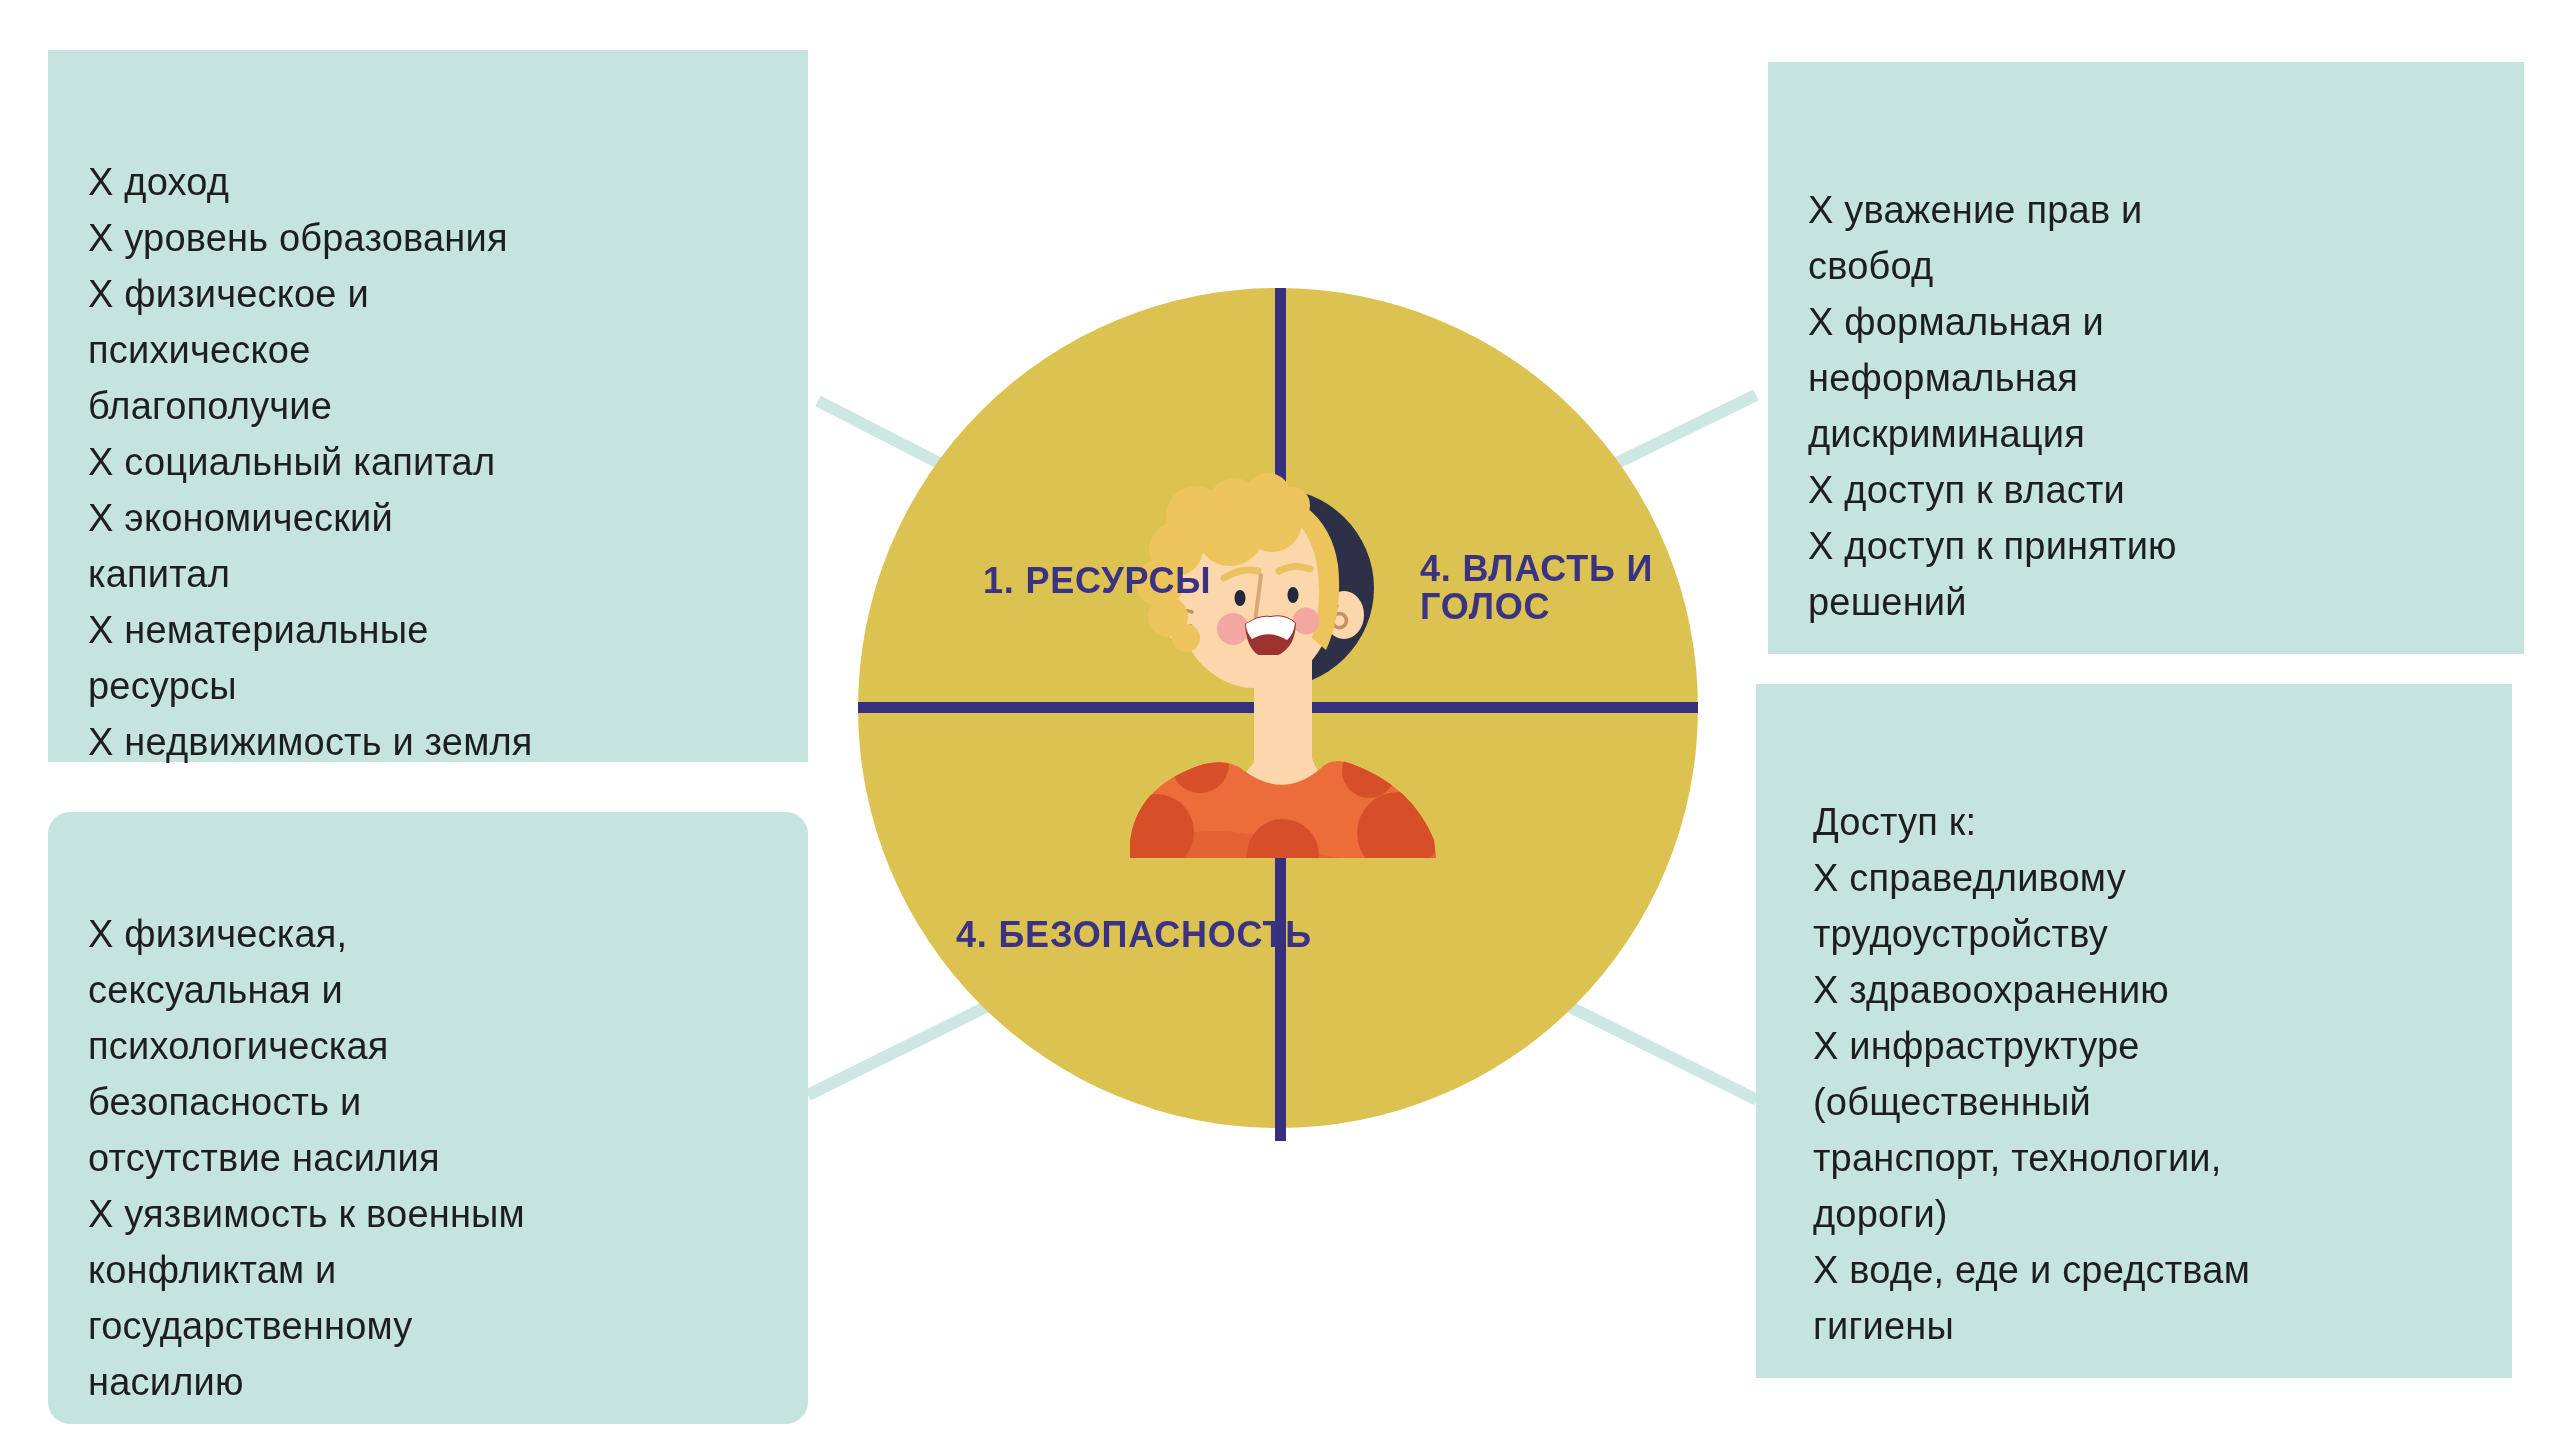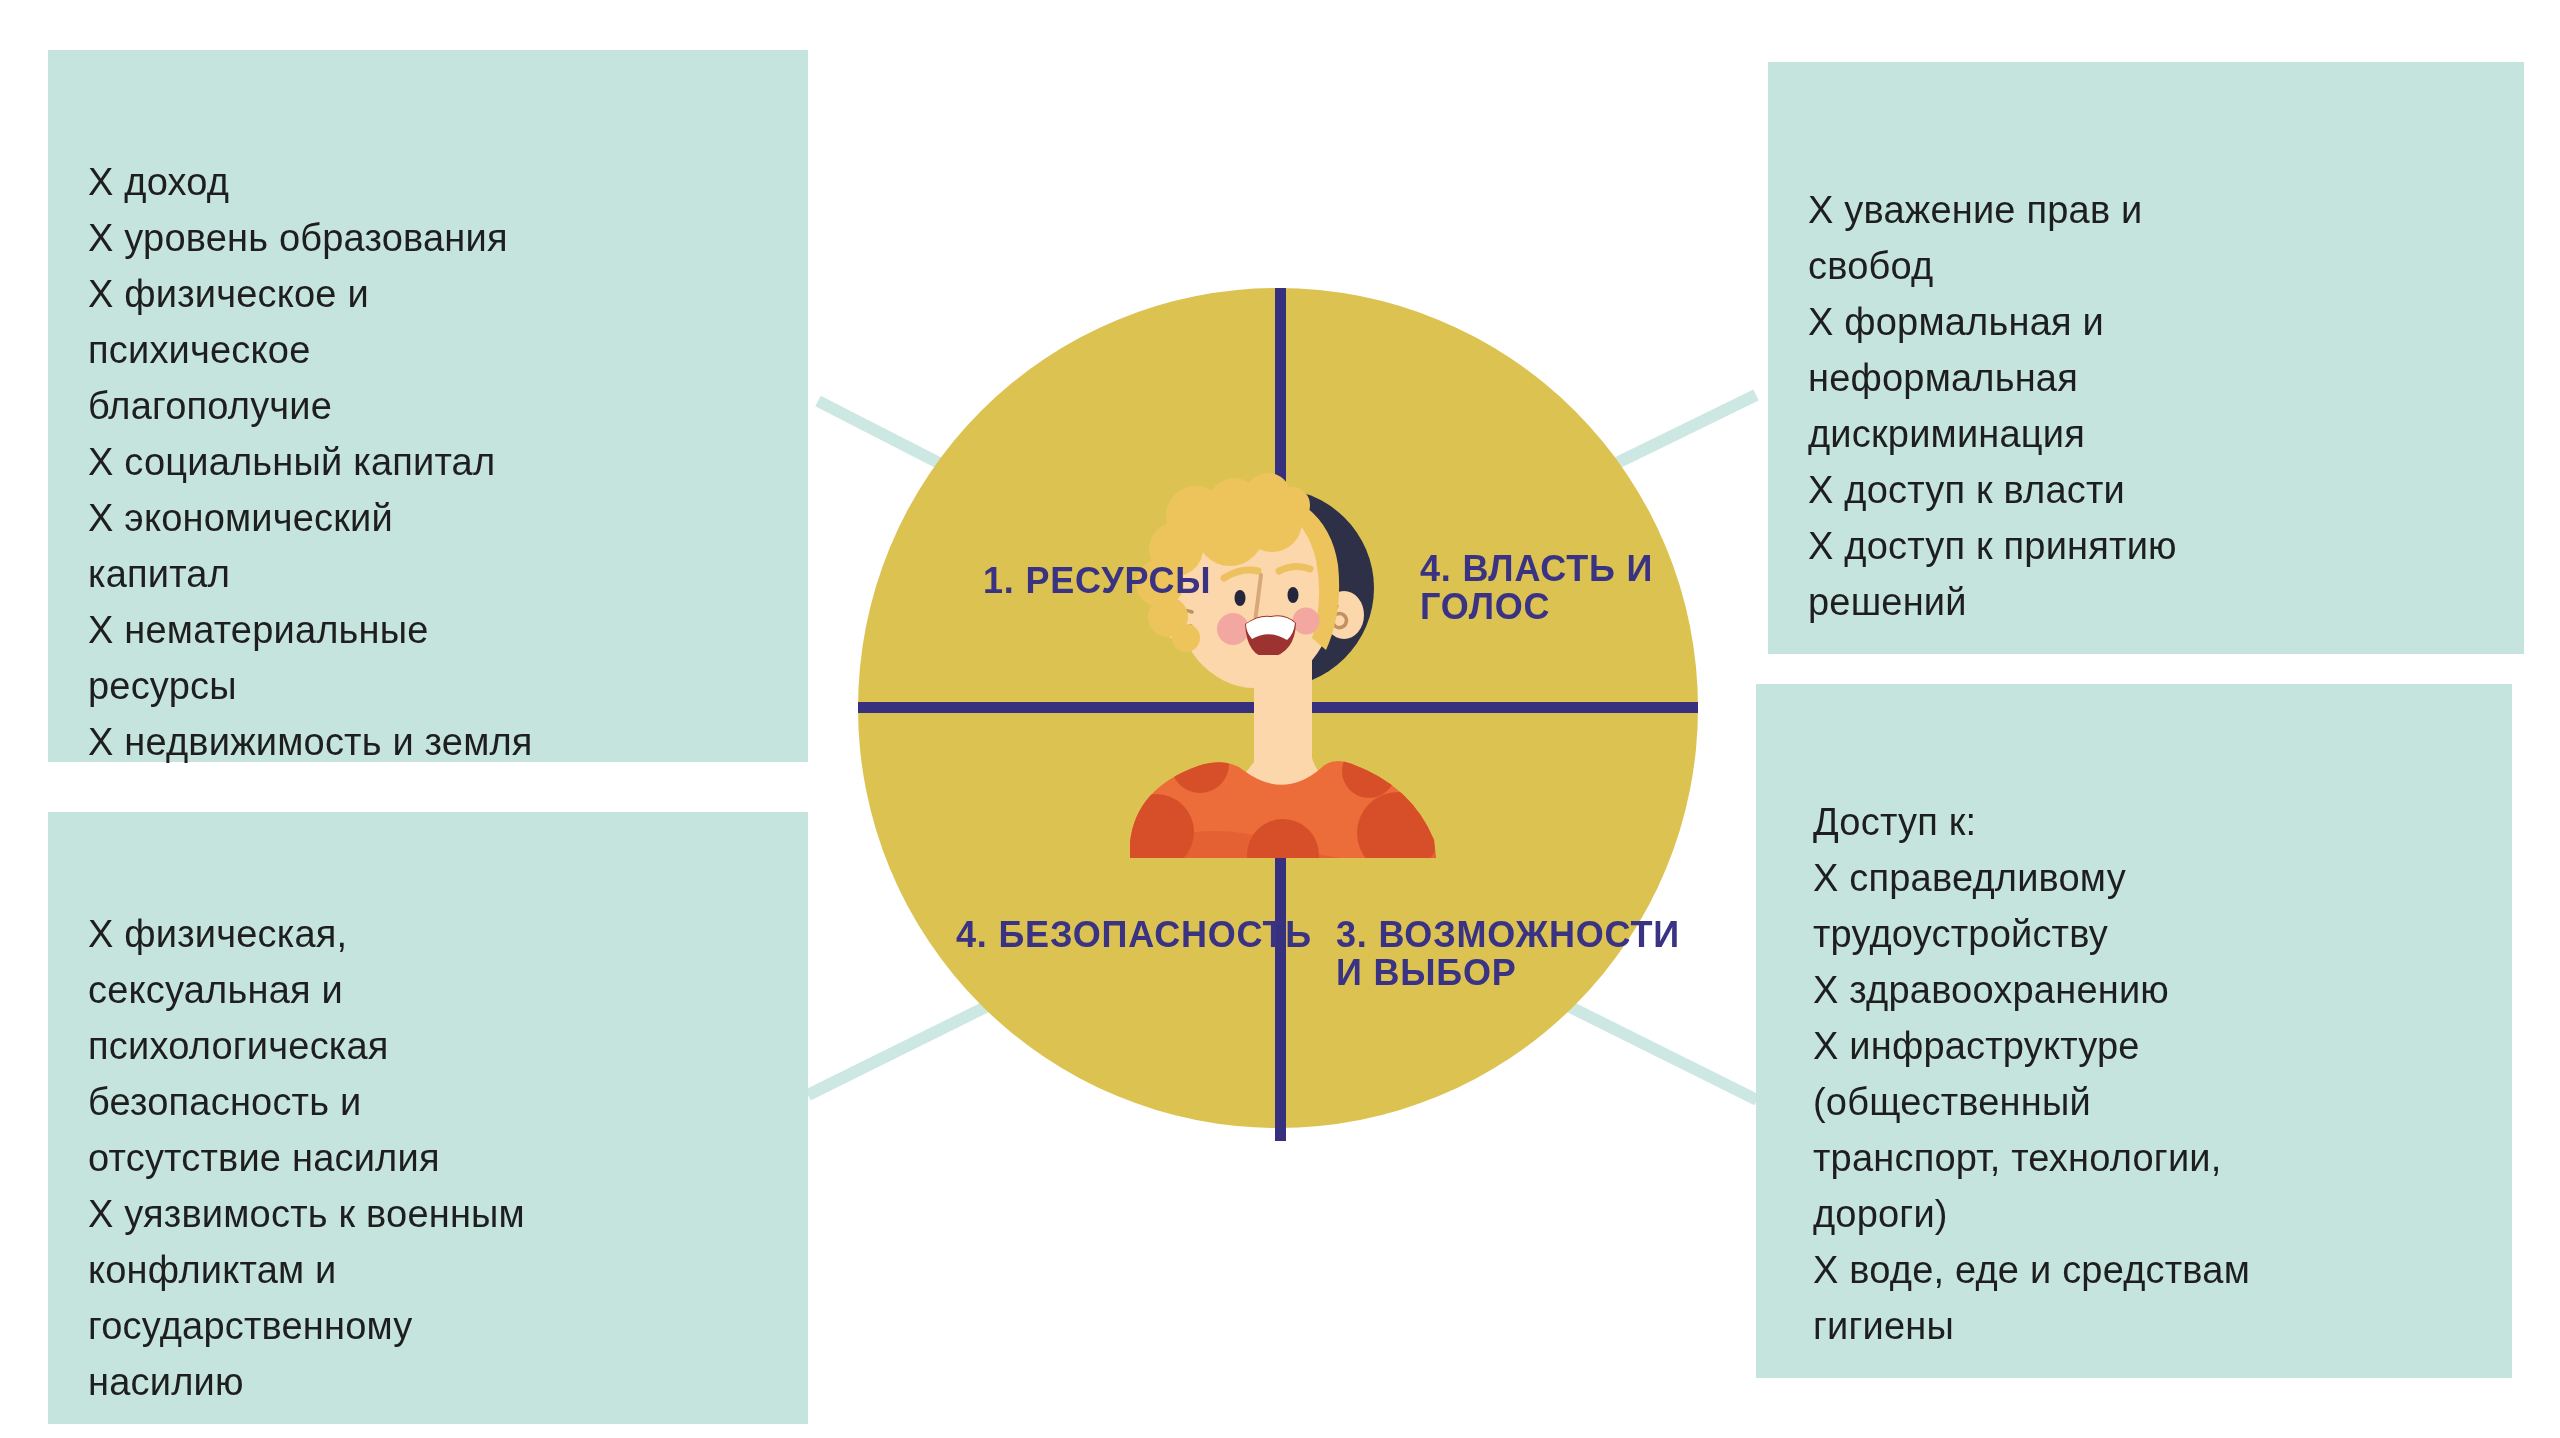--- a/index.html
+++ b/index.html
@@ -20,21 +20,21 @@
   }
   .diagram{position:absolute;left:0;top:0;width:2560px;height:1438px;display:block;}
 
   .info-box{
     position:absolute; background:var(--box-teal);
     color:var(--body-text); font-size:38px; line-height:56px;
     letter-spacing:0.2px; white-space:pre-line;
   }
   .info-box.tl{left:48px;  top:50px;  width:760px; height:712px; padding:48px 40px;}
   .info-box.tr{left:1756px;top:62px;  width:756px; height:592px; padding:64px 40px;margin-left:12px;}
-  .info-box.bl{left:48px;  top:812px; width:760px; height:612px; padding:38px 40px;}
+  .info-box.bl{left:48px;  top:812px; width:760px; height:612px; padding:38px 40px;border-radius:22px;}
   .info-box.br{left:1756px;top:684px; width:756px; height:694px; padding:54px 57px;}
 
   .quadrant-label{
     position:absolute; color:var(--label-navy); font-weight:700;
     font-size:36px; line-height:38px; letter-spacing:0.8px;
     white-space:pre-line;
   }
   .quadrant-label.q1{left:983px;  top:562px;}
   .quadrant-label.q2{left:1420px; top:550px;}
   .quadrant-label.q3{left:1336px; top:916px;}
@@ -169,17 +169,15 @@
 (общественный
 транспорт, технологии,
 дороги)
 Х воде, еде и средствам
 гигиены</span>
   </div>
 
   <div class="quadrant-label q1">1. РЕСУРСЫ</div>
   <div class="quadrant-label q2">4. ВЛАСТЬ И
 ГОЛОС</div>
-  <div class="quadrant-label q3">3. ВОЗМОЖНОСТИ
-И ВЫБОР</div>
   <div class="quadrant-label q4">4. БЕЗОПАСНОСТЬ</div>
 
 </div>
 
 </body></html>

